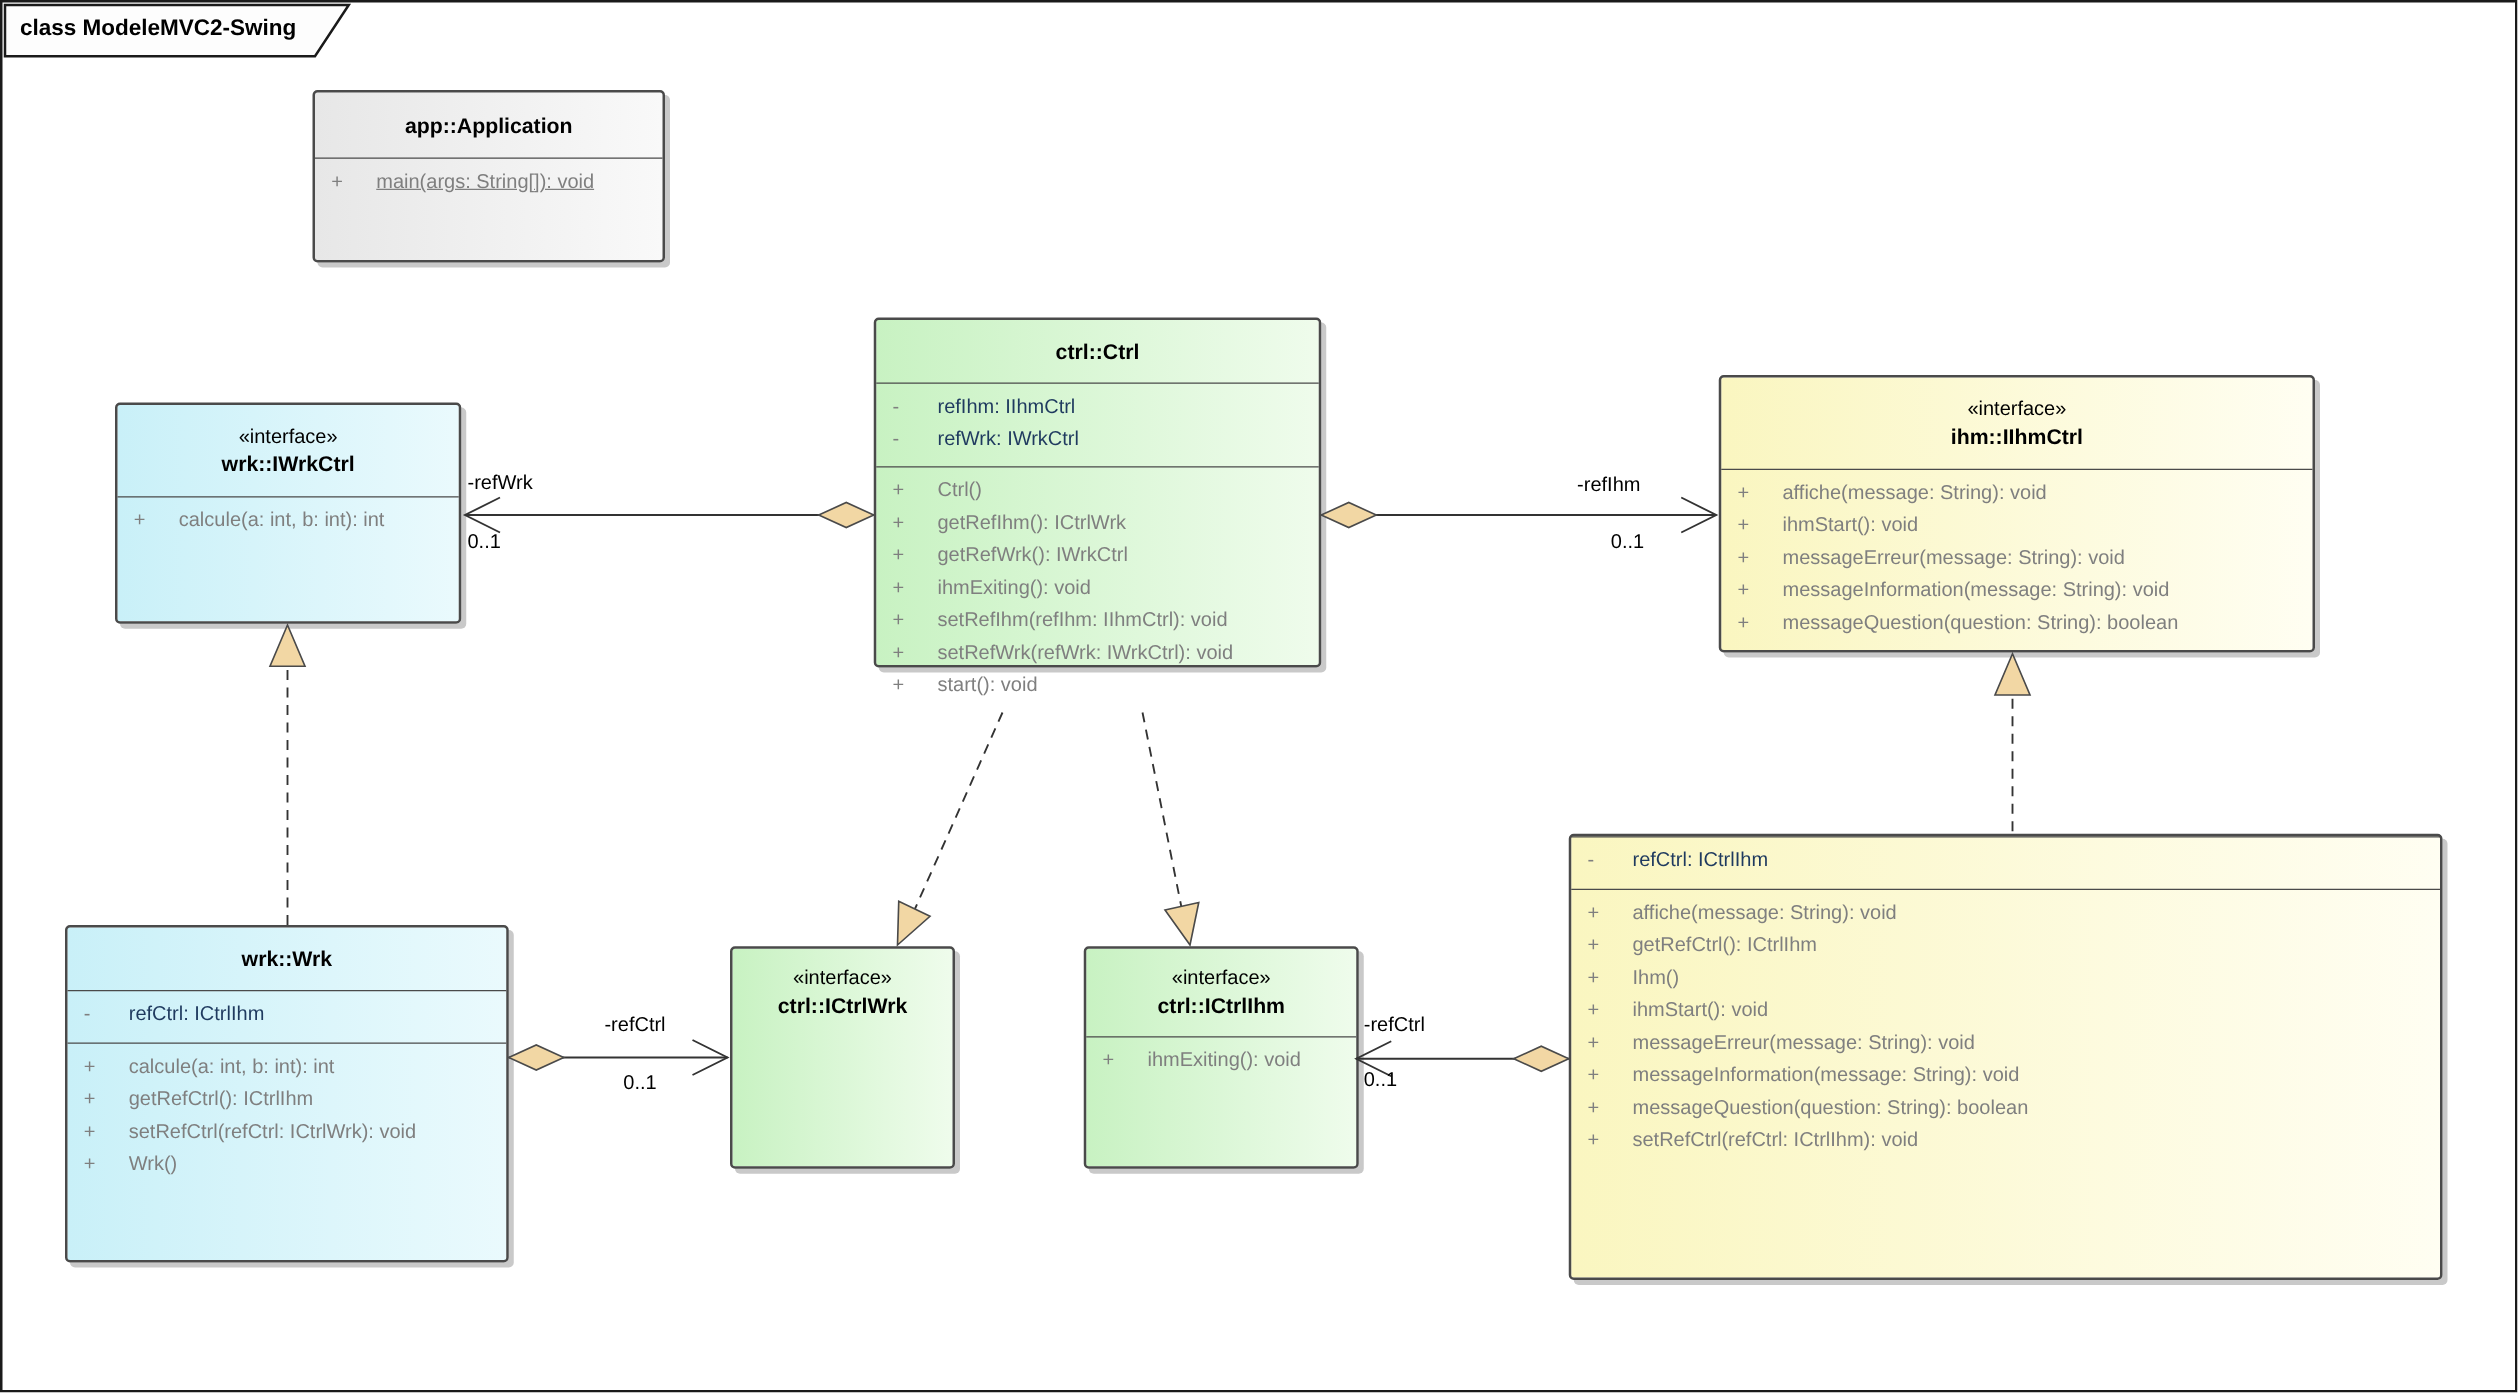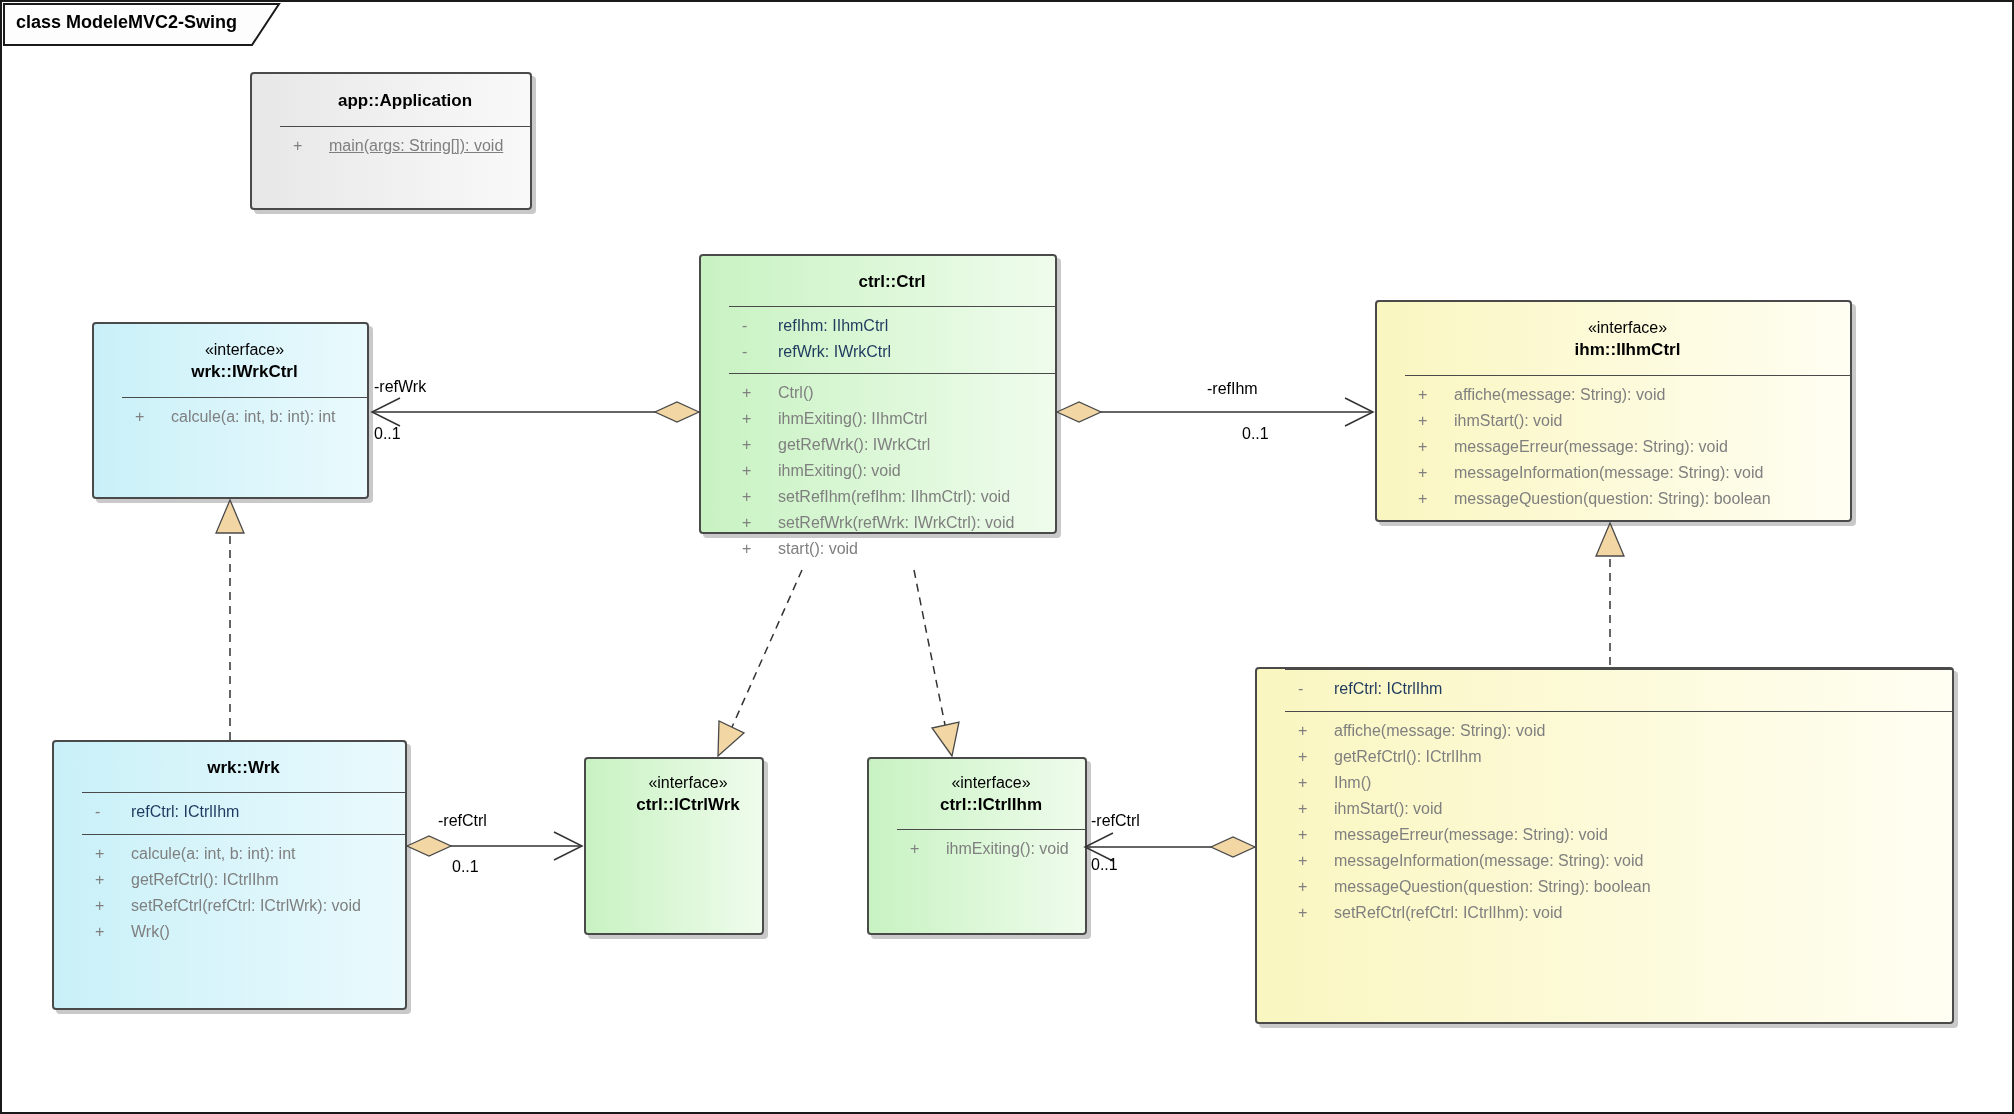--- a/index.html
+++ b/index.html
@@ -2,41 +2,41 @@
 <html><head>
 <meta charset="utf-8">
 <style>
   html,body{margin:0;padding:0;background:#fff;}
   .canvas{position:relative;width:2014px;height:1114px;background:#ffffff;
     border:2px solid #1a1a1a;box-sizing:border-box;overflow:hidden;
     font-family:"Liberation Sans",sans-serif;}
   .tab-text{position:absolute;left:14px;top:10px;font-size:18px;font-weight:bold;color:#000;}
 
   .box{position:absolute;border:2px solid #4a4a4a;border-radius:4px;box-sizing:border-box;
-       box-shadow:4px 4px 0 #c9c9c9;padding-left:28px;}
+       box-shadow:4px 4px 0 #c9c9c9;}
   .bg-gray{background:linear-gradient(90deg,#e7e7e7,#f9f9f9);}
   .bg-green{background:linear-gradient(90deg,#c8f2c2,#effcec);}
   .bg-cyan{background:linear-gradient(90deg,#c9f0f8,#eafafd);}
   .bg-yellow{background:linear-gradient(90deg,#faf6c0,#fffef2);}
 
   .hdr{display:flex;flex-direction:column;align-items:center;justify-content:center;
        box-sizing:border-box;position:relative;}
   .stereo{font-size:16px;color:#000;line-height:21px;}
   .cname{font-size:17px;font-weight:bold;color:#000;line-height:23px;}
   .annot{position:absolute;top:7px;right:14px;font-size:16px;font-style:italic;color:#000;}
 
   .comp{border-top:1.5px solid #4a4a4a;box-sizing:border-box;padding-top:6px;}
   .row{display:flex;font-size:16px;line-height:26px;white-space:nowrap;}
   .row .p{width:36px;padding-left:13px;color:#7f7f7f;flex:none;}
   .row .t{color:#7f7f7f;}
   .row.attr .t{color:#1f3a5f;}
   .row.static .t{text-decoration:underline;}
 
   .edge-label{position:absolute;font-size:16px;color:#000;white-space:nowrap;}
-  .ra{text-align:left;}
+  .ra{text-align:center;}
   svg.overlay{position:absolute;left:0;top:0;pointer-events:none;}
 </style>
 </head>
 <body>
 
 <div class="canvas">
 
   <div class="box bg-gray" style="left:248px;top:70px;width:282px;height:138px;">
     <div class="hdr" style="height:52px;">
       <div class="cname">app::Application</div>
@@ -63,21 +63,21 @@
         <span class="t">refWrk: IWrkCtrl</span>
       </div>
     </div>
     <div class="comp" style="height:195px;">
       <div class="row">
           <span class="p">+</span>
           <span class="t">Ctrl()</span>
         </div>
       <div class="row">
           <span class="p">+</span>
-          <span class="t">ihmExiting(): IIhmCtrl</span>
+          <span class="t">getRefIhm(): ICtrlWrk</span>
         </div>
       <div class="row">
           <span class="p">+</span>
           <span class="t">getRefWrk(): IWrkCtrl</span>
         </div>
       <div class="row">
           <span class="p">+</span>
           <span class="t">ihmExiting(): void</span>
         </div>
       <div class="row">

